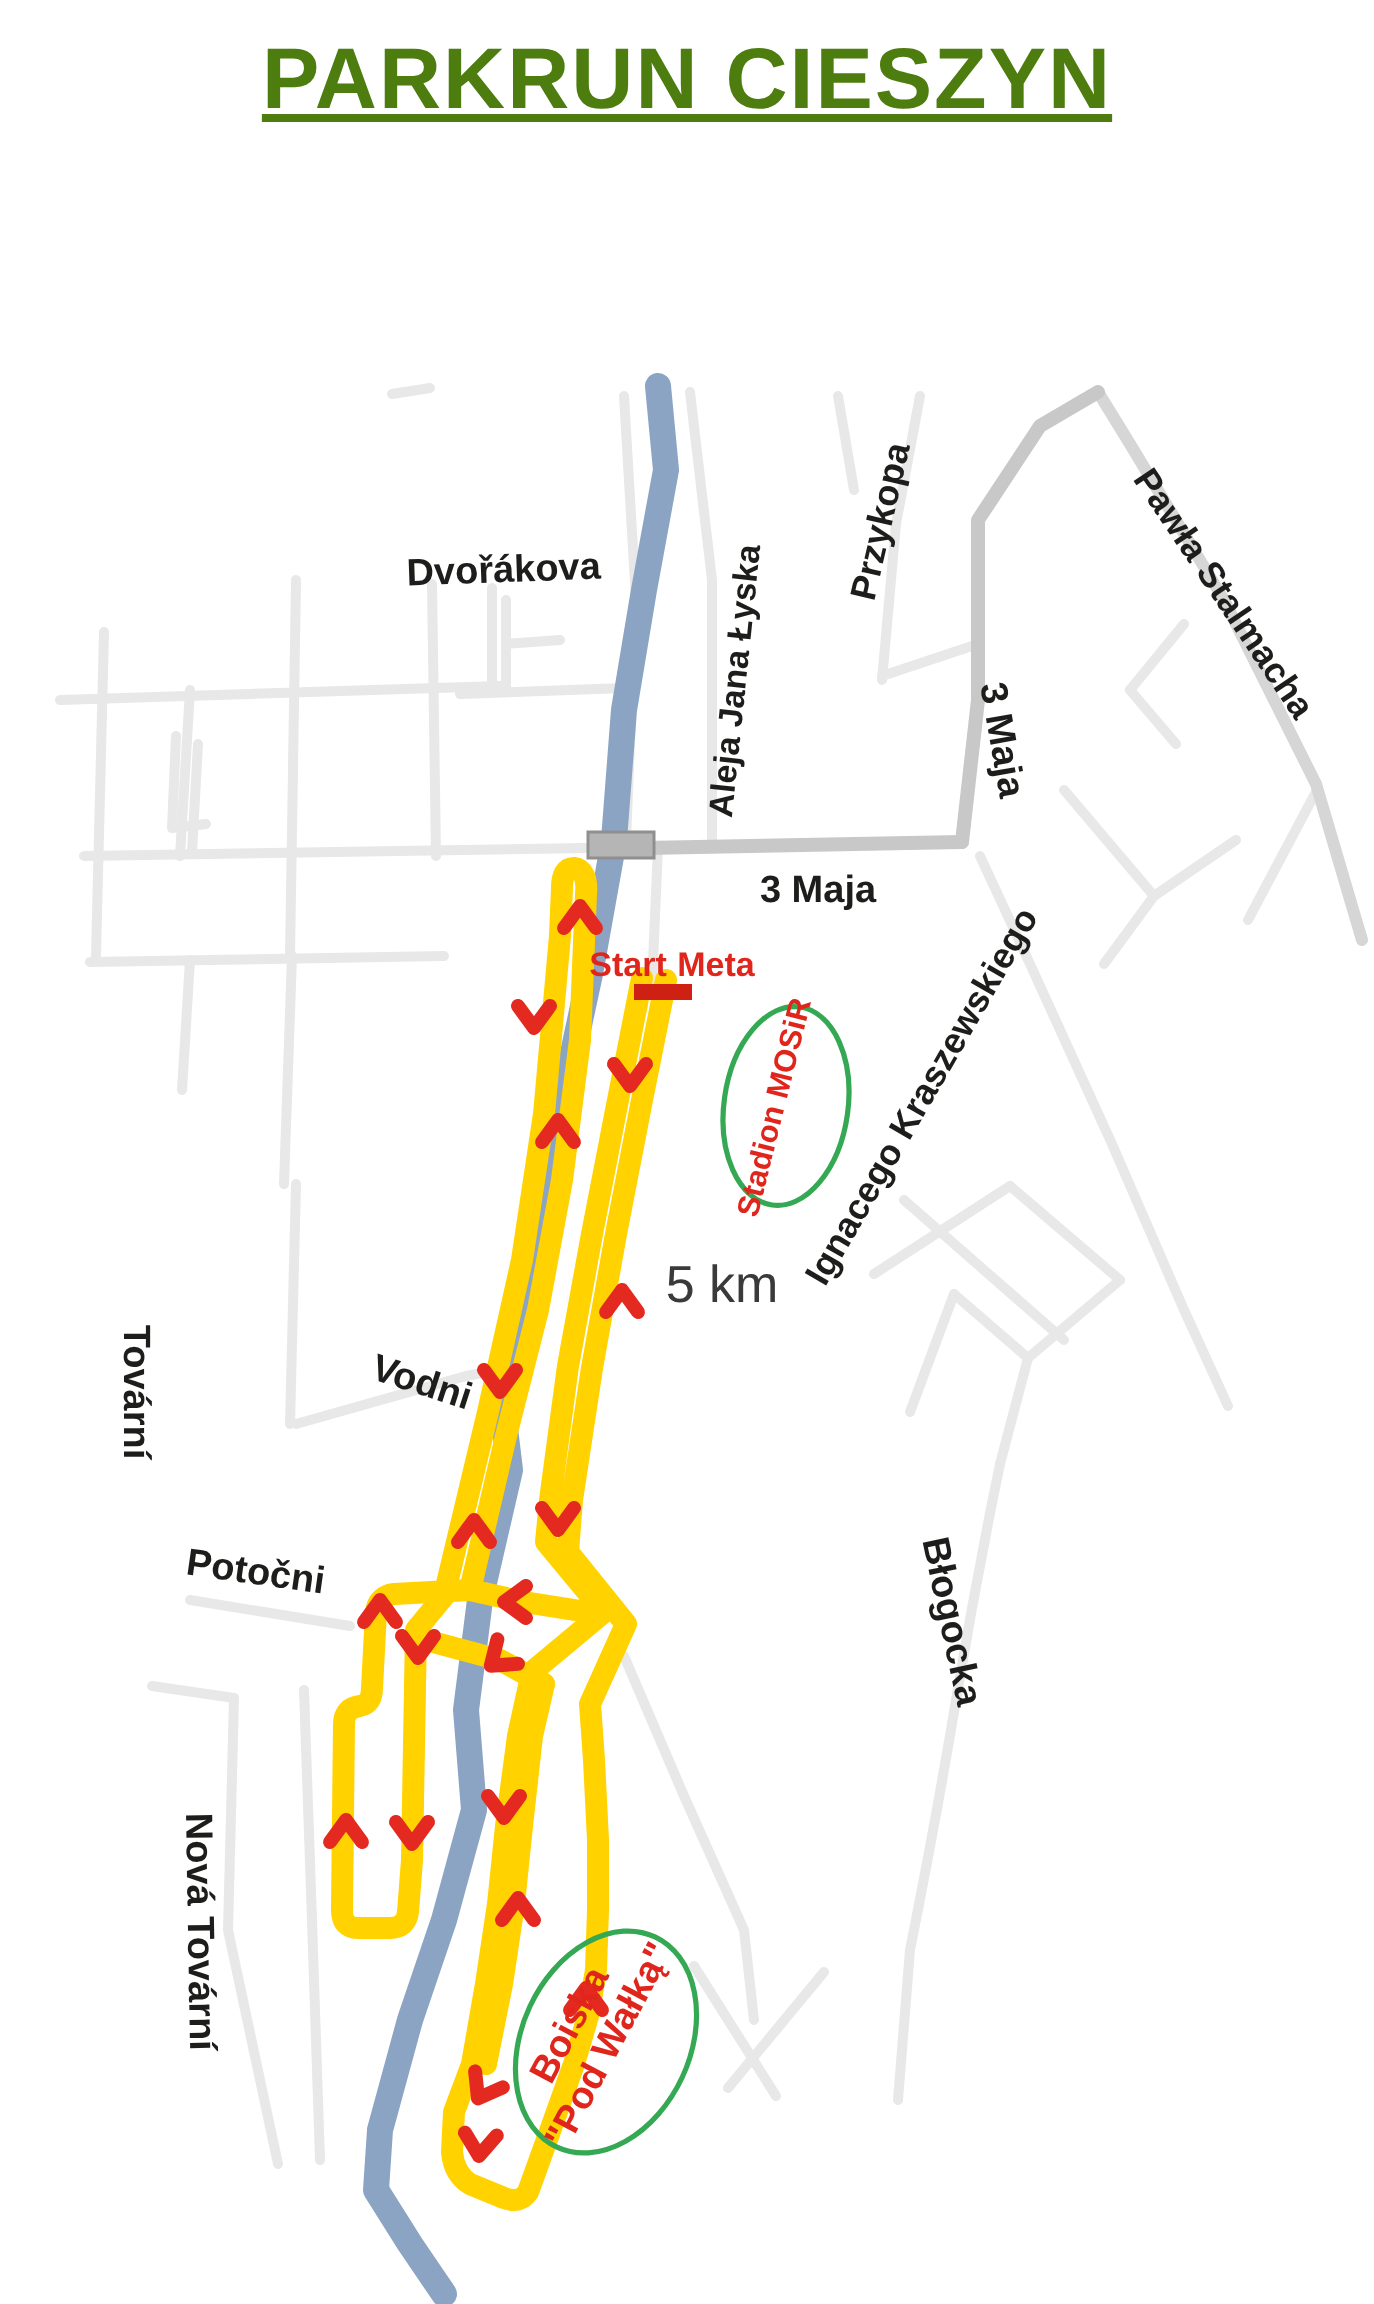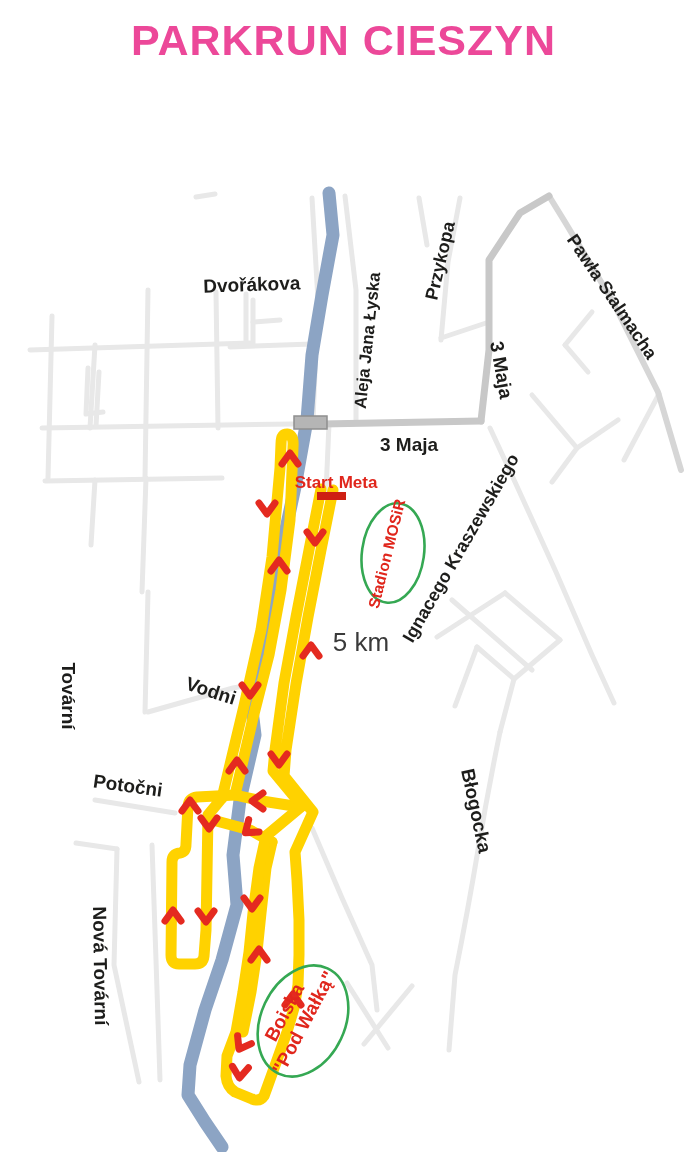--- a/index.html
+++ b/index.html
@@ -1,19 +1,19 @@
 <!DOCTYPE html>
 <html><head>
 <meta charset="utf-8">
 <style>
   html,body{margin:0;padding:0;background:#ffffff;}
   #page{position:relative;width:687px;height:1152px;background:#fff;overflow:hidden;
         font-family:"Liberation Sans","DejaVu Sans",sans-serif;}
   h1#title{position:absolute;top:16px;left:0;width:687px;margin:0;text-align:center;
-        font-size:43px;font-weight:bold;letter-spacing:1px;color:#ec4899;}
+        font-size:43px;font-weight:bold;letter-spacing:1px;color:#4d7c0f;text-decoration:underline;}
   svg{position:absolute;left:0;top:0;}
   .road-minor{stroke:#e8e8e8;stroke-width:5;fill:none;stroke-linecap:round;stroke-linejoin:round;}
   .road-major{stroke:#c8c8c8;stroke-width:7;fill:none;stroke-linecap:round;stroke-linejoin:round;}
   .road-mid{stroke:#d6d6d6;stroke-width:6;fill:none;stroke-linecap:round;stroke-linejoin:round;}
   .river{stroke:#8ca4c4;stroke-width:13;fill:none;stroke-linecap:round;stroke-linejoin:round;}
   .route{stroke:#ffd200;stroke-width:11;fill:none;stroke-linecap:round;stroke-linejoin:round;}
   .chev{stroke:#e42a20;stroke-width:7;fill:none;stroke-linecap:round;stroke-linejoin:round;}
   .venue{stroke:#35a853;stroke-width:2.6;fill:none;}
   .street-label{font-size:19px;font-weight:bold;fill:#1d1d1b;text-anchor:middle;}
   .street-label.sm{font-size:18px;}

